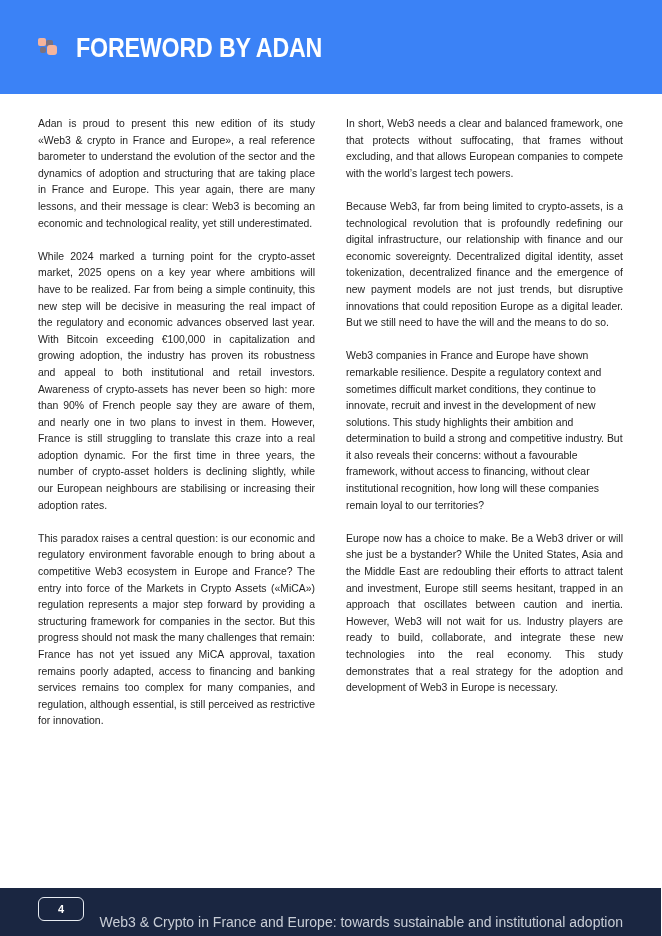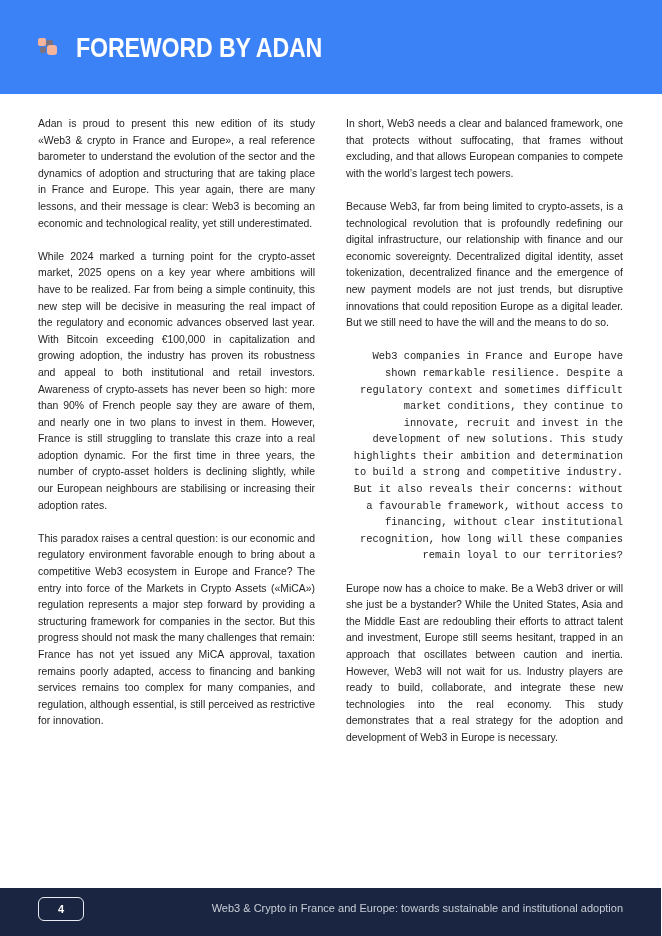--- a/index.html
+++ b/index.html
@@ -25,34 +25,34 @@
     transform: scaleX(0.86); transform-origin: left center;
     white-space: nowrap;
   }
   .col {
     position: absolute; top: 116px; width: 277px;
     font-size: 10.45px; line-height: 16.6px; color: #1e1e1e;
   }
   .col.left { left: 38px; }
   .col.right { left: 346px; }
   .col p { margin: 0 0 16.6px 0; text-align: justify; hyphens: none; }
-  .col p.ragged { text-align: right; font-family: Liberation Mono, monospace; }
+  .col p.ragged { text-align: left; }
   .footer {
     position: absolute; left: 0; top: 888px; width: 661px; height: 48px;
     background: #1a2641;
   }
   .page-box {
     position: absolute; left: 38px; top: 9px; width: 44px; height: 22px;
     border: 1.2px solid #e8ecf2; border-radius: 6px;
     color: #ffffff; font-size: 11px; font-weight: bold;
     text-align: center; line-height: 22px;
   }
   .footer-text {
-    position: absolute; right: 38px; top: 13px;
-    color: #c8cdd6; font-size: 11px; line-height: 14px; white-space: nowrap;
+    position: absolute; right: 38px; top: 27px;
+    color: #c8cdd6; font-size: 14px; line-height: 14px; white-space: nowrap;
   }
 </style>
 </head>
 <body>
 
 <div class="header">
   <div class="logo">
     <span class="sq sq1"></span>
     <span class="sq sq2"></span>
     <span class="sq sq3"></span>

